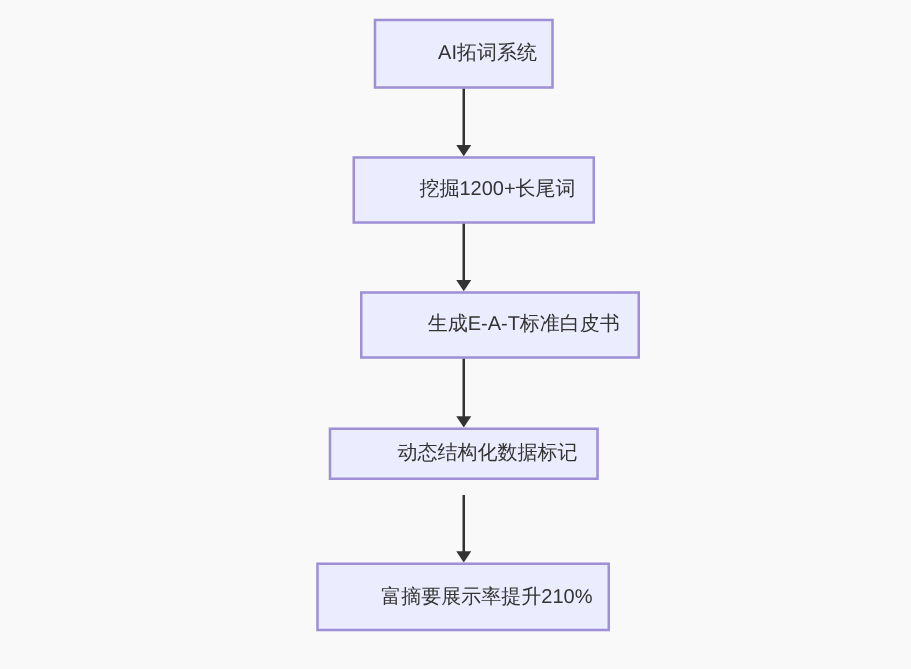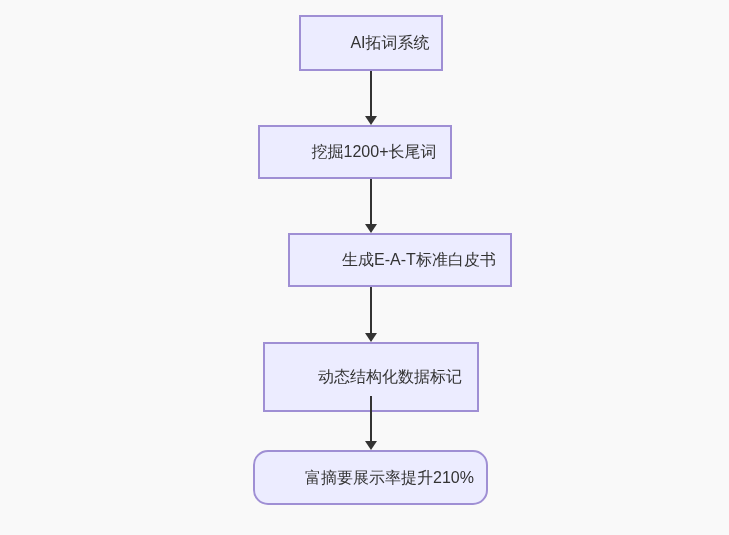--- a/index.html
+++ b/index.html
@@ -27,24 +27,24 @@
     align-items: center;
     justify-content: center;
     color: var(--text-color, #333333);
     font-size: 16px;
     line-height: 1.2;
     white-space: nowrap;
     padding-left: 38px;
   }
   
   .n1 { left: 299px; top: 15px;  width: 144px; height: 56px; }
-  .n2 { left: 258px; top: 125px; width: 194px; height: 54px; }
+  .n2 { left: 282px; top: 125px; width: 194px; height: 54px; }
   .n3 { left: 259px; top: 233px; width: 224px; height: 54px; margin-left: 29px; }
-  .n4 { left: 263px; top: 342px; width: 216px; height: 70px; }
-  .n5 { left: 253px; top: 450px; width: 235px; height: 55px; border-radius: 15px; }
+  .n4 { left: 263px; top: 342px; width: 216px; height: 42px; }
+  .n5 { left: 253px; top: 450px; width: 235px; height: 55px; }
 
   .edge {
     position: absolute;
     left: 364px;          
     width: 14px;
   }
   .e1 { top: 71px;  height: 54px; }
   .e2 { top: 179px; height: 54px; }
   .e3 { top: 287px; height: 55px; }
   .e4 { top: 396px; height: 54px; }

